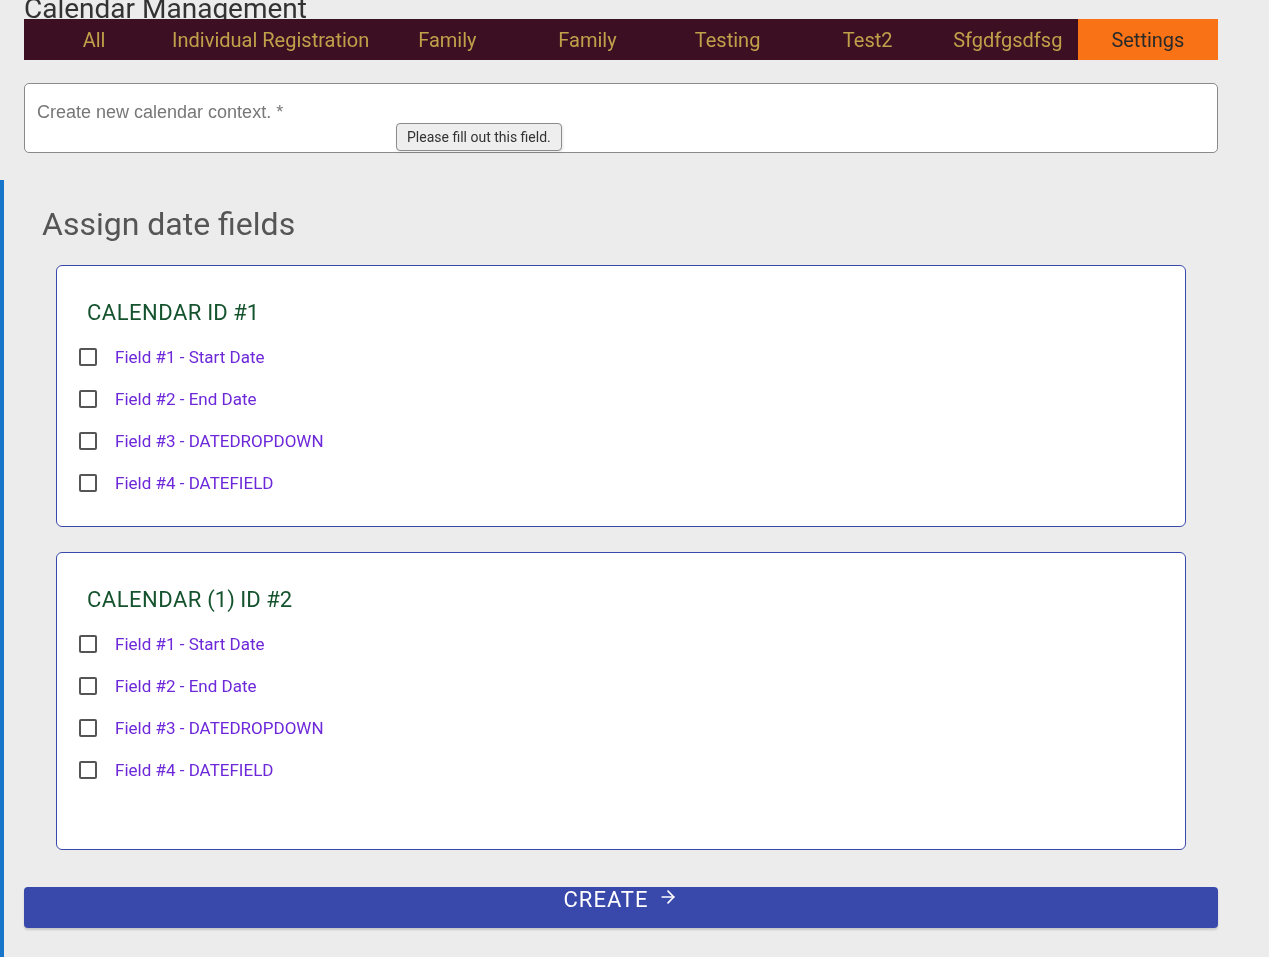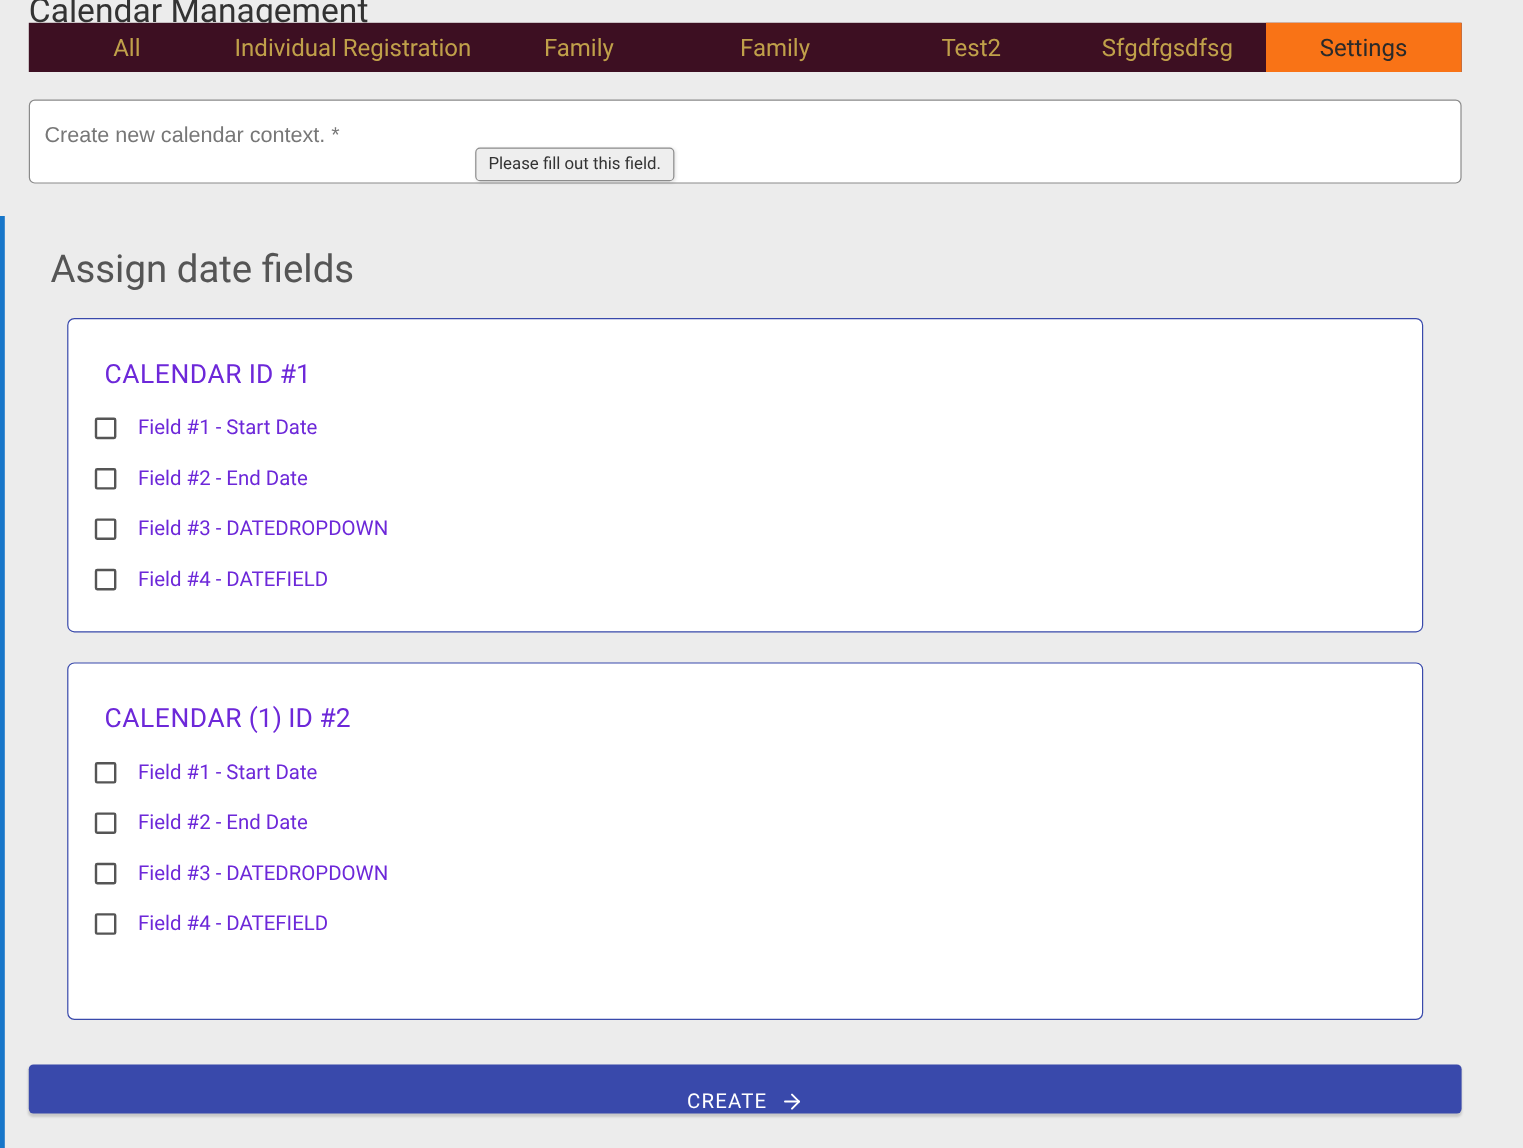--- a/index.html
+++ b/index.html
@@ -98,21 +98,21 @@
       right: 83px;
       background: #fff;
       border: 1.5px solid #3949ab;
       border-radius: 6px;
       padding: 34px 36px 36px 30px;
     }
     .calendar-card.first { top: 265px; height: 262px; }
     .calendar-card.second { top: 552px; height: 298px; }
     .card-title {
       font-size: 22px;
-      color: #6d28d9;
+      color: #14532d;
       margin-bottom: 22px;
     }
     .card-title .small-caps {
       font-variant: small-caps;
       font-size: 22px;
       letter-spacing: 0.5px;
     }
     .field-row {
       display: flex;
       align-items: center;
@@ -132,24 +132,24 @@
     }
     .create-button {
       position: absolute;
       left: 24px;
       right: 51px;
       bottom: 29px;
       height: 41px;
       background: #3949ab;
       border-radius: 4px;
       display: flex;
-      align-items: flex-end;
+      align-items: flex-start;
       justify-content: center;
       color: #fff;
-      font-size: 17px;
+      font-size: 22px;
       letter-spacing: 1px;
       cursor: pointer;
       box-shadow: 0 2px 2px rgba(0,0,0,0.15);
     }
     .create-button svg { margin-left: 10px; }
   </style>
 </head>
 <body>
 
 <div class="left-edge"></div>
@@ -161,20 +161,23 @@
       <span>All</span>
     </div>
   <div class="tab">
       <span>Individual Registration</span>
     </div>
   <div class="tab">
       <span>Family</span>
     </div>
   <div class="tab">
       <span>Family</span>
+    </div>
+  <div class="tab">
+      <span>Testing</span>
     </div>
   <div class="tab">
       <span>Test2</span>
     </div>
   <div class="tab">
       <span>Sfgdfgsdfsg</span>
     </div>
   <div class="tab active">
       <span>Settings</span>
     </div>

